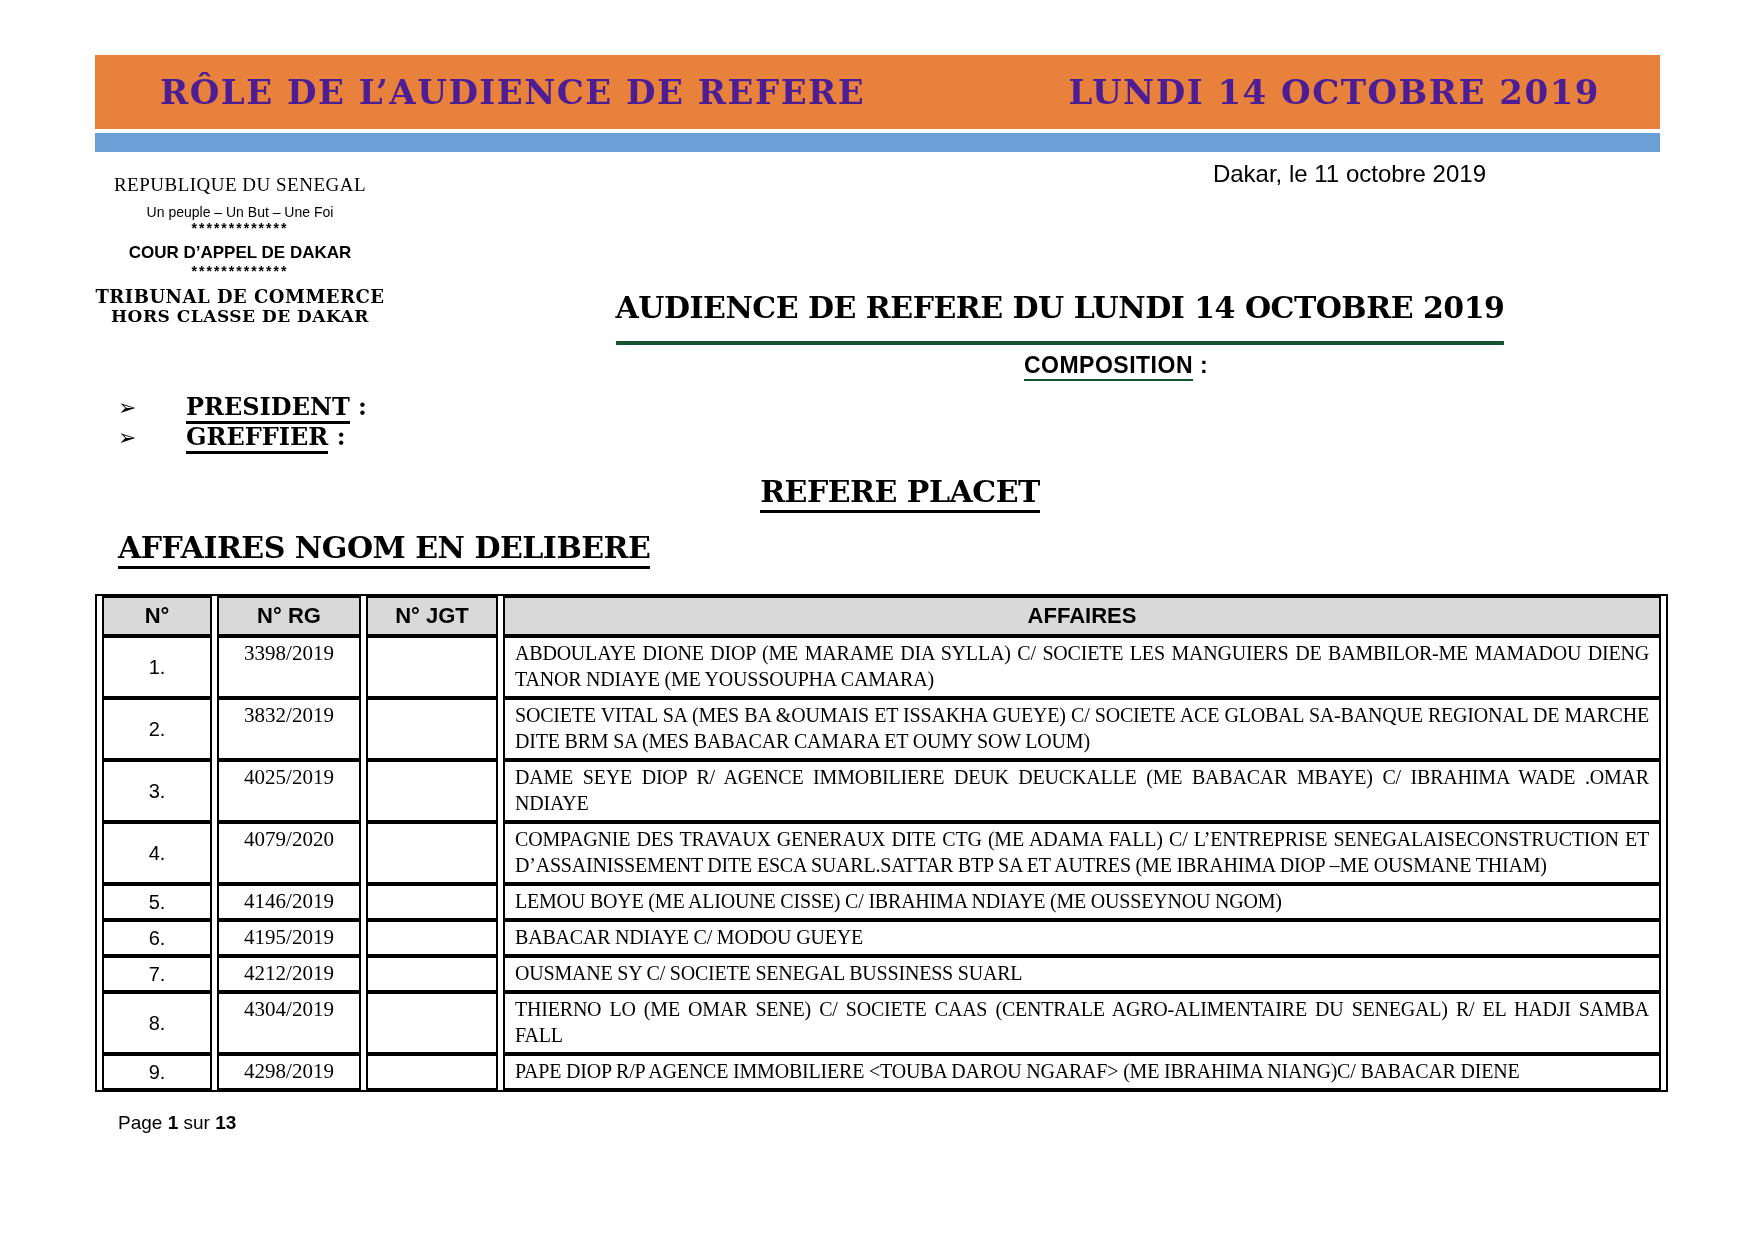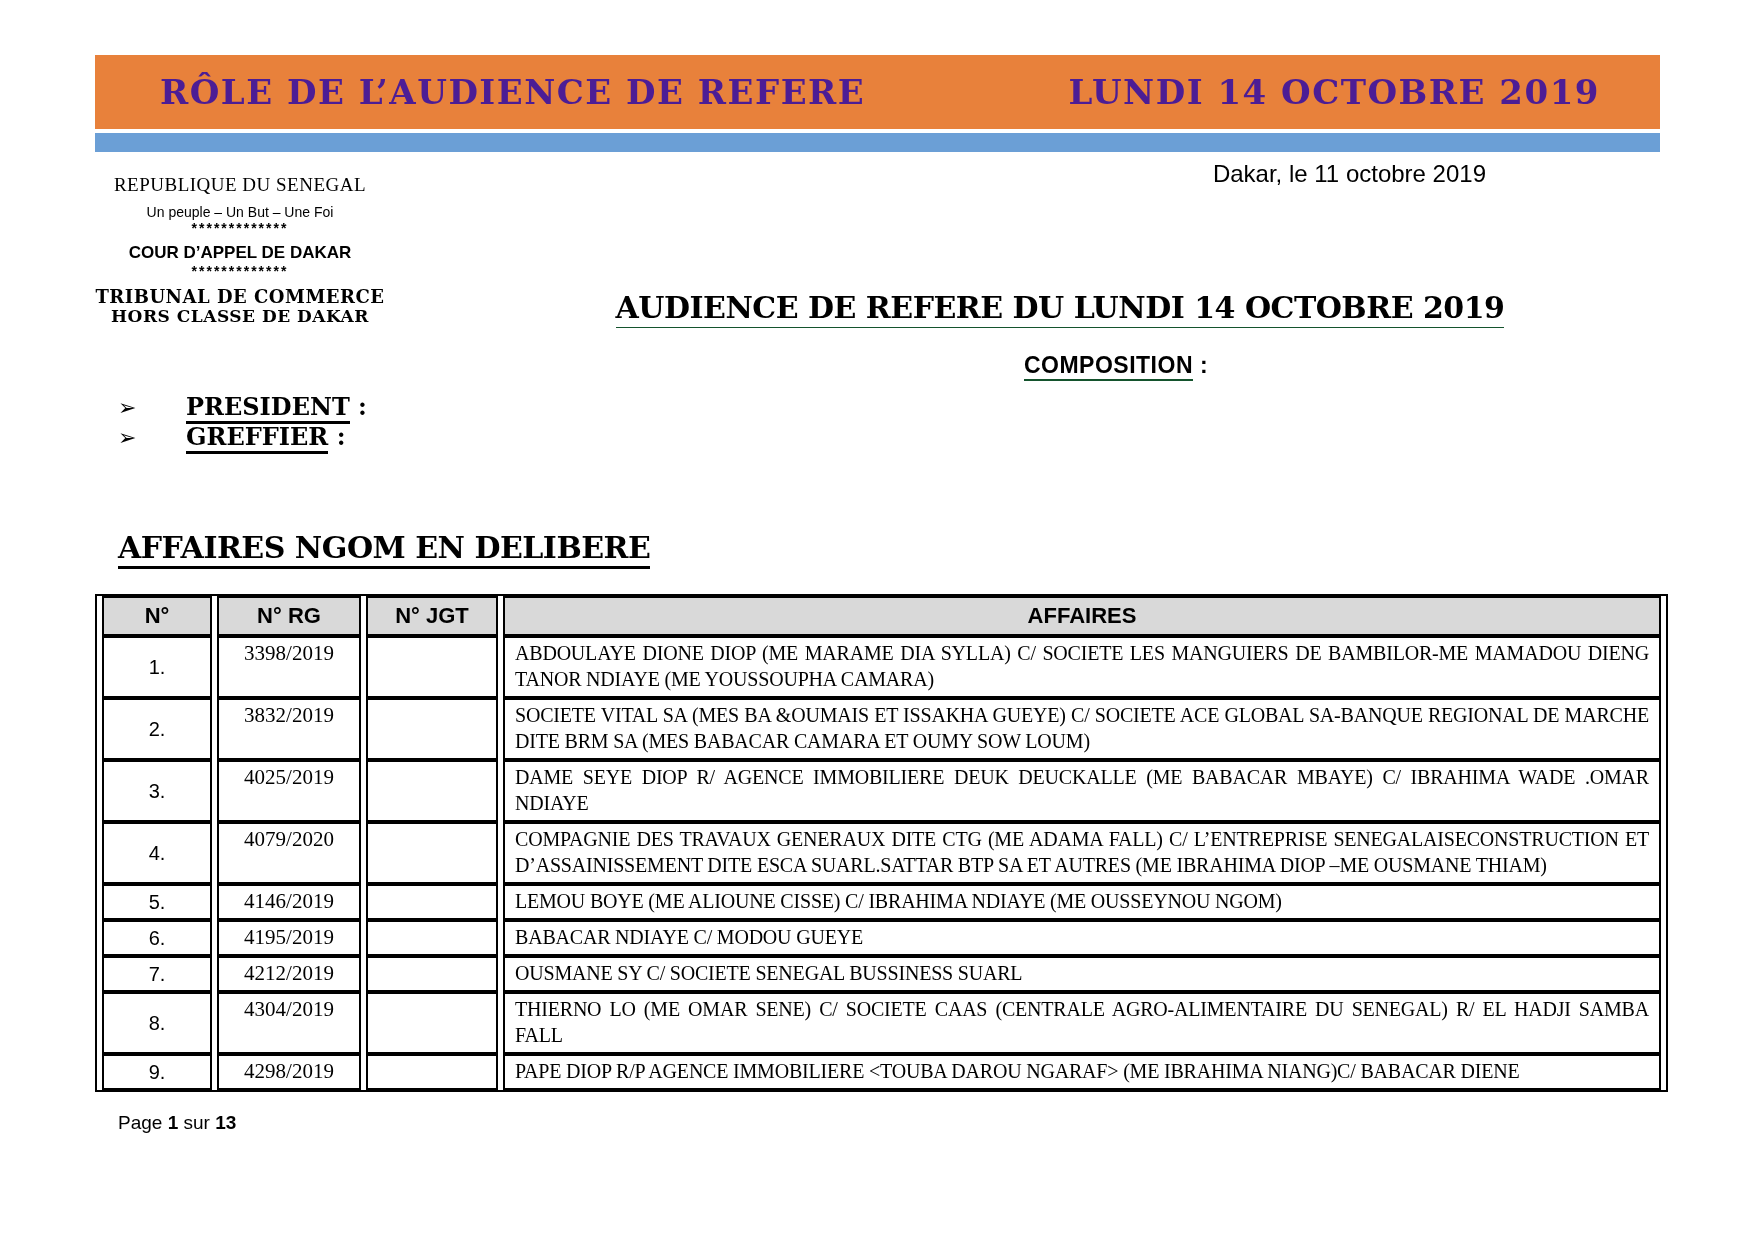--- a/index.html
+++ b/index.html
@@ -28,21 +28,21 @@
   .lh-republic { font-family:"Liberation Serif", serif; font-size:19px; letter-spacing:0.5px; }
   .lh-motto    { font-size:14px; margin-top:8px; }
   .lh-stars    { font-size:14px; font-weight:bold; letter-spacing:2px; }
   .lh-cour     { font-size:17px; font-weight:bold; margin-top:7px; }
   .lh-tribunal { font-family:"DejaVu Serif", serif; font-weight:bold; font-size:18px; letter-spacing:0.5px; margin-top:8px; }
   .lh-tribunal2{ font-family:"DejaVu Serif", serif; font-weight:bold; font-size:17px; letter-spacing:0.5px; }
 
   
   .serif-head { font-family:"DejaVu Serif", serif; font-weight:bold; letter-spacing:-0.5px; }
   .u2 { border-bottom:3px solid #000; padding-bottom:1px; }
-  .u3 { border-bottom:1px solid #14532d; padding-bottom:2px; }
+  .u3 { border-bottom:4px solid #14532d; padding-bottom:16px; }
 
   .main-title { position:absolute; left:560px; top:290px; width:1000px; text-align:center; font-size:30px; }
   .composition { position:absolute; left:600px; top:352px; width:1000px; text-align:center;
                  font-weight:bold; font-size:23px; letter-spacing:0.5px; }
   .comp-label { border-bottom:2px solid #14532d; padding-bottom:1px;margin-left:32px; }
 
   .officials { position:absolute; left:118px; top:392px; list-style:none; margin:0; padding:0; }
   .officials li { margin-bottom:1px; font-size:24px; }
   .arrow { display:inline-block; width:68px; font-size:22px; font-family:"DejaVu Sans", sans-serif; }
   .official-label { font-family:"DejaVu Serif", serif; font-weight:bold; border-bottom:3px solid #000; padding-bottom:0px; }
@@ -105,20 +105,23 @@
 
   <ul class="officials">
     <li>
       <span class="arrow">➢</span><span class="official-label">PRESIDENT</span><span class="official-suffix"> :</span>
     </li>
     <li>
       <span class="arrow">➢</span><span class="official-label">GREFFIER</span><span class="official-suffix"> :</span>
     </li>
   </ul>
 
+  <div class="refere-placet serif-head">
+    <span class="u2">REFERE PLACET</span>
+  </div>
 
   <div class="affaires-head serif-head">
     <span class="u2">AFFAIRES NGOM EN DELIBERE</span>
   </div>
 
   <table class="case-table">
     <colgroup>
       <col style="width:104px">
         <col style="width:138px">
         <col style="width:126px">

